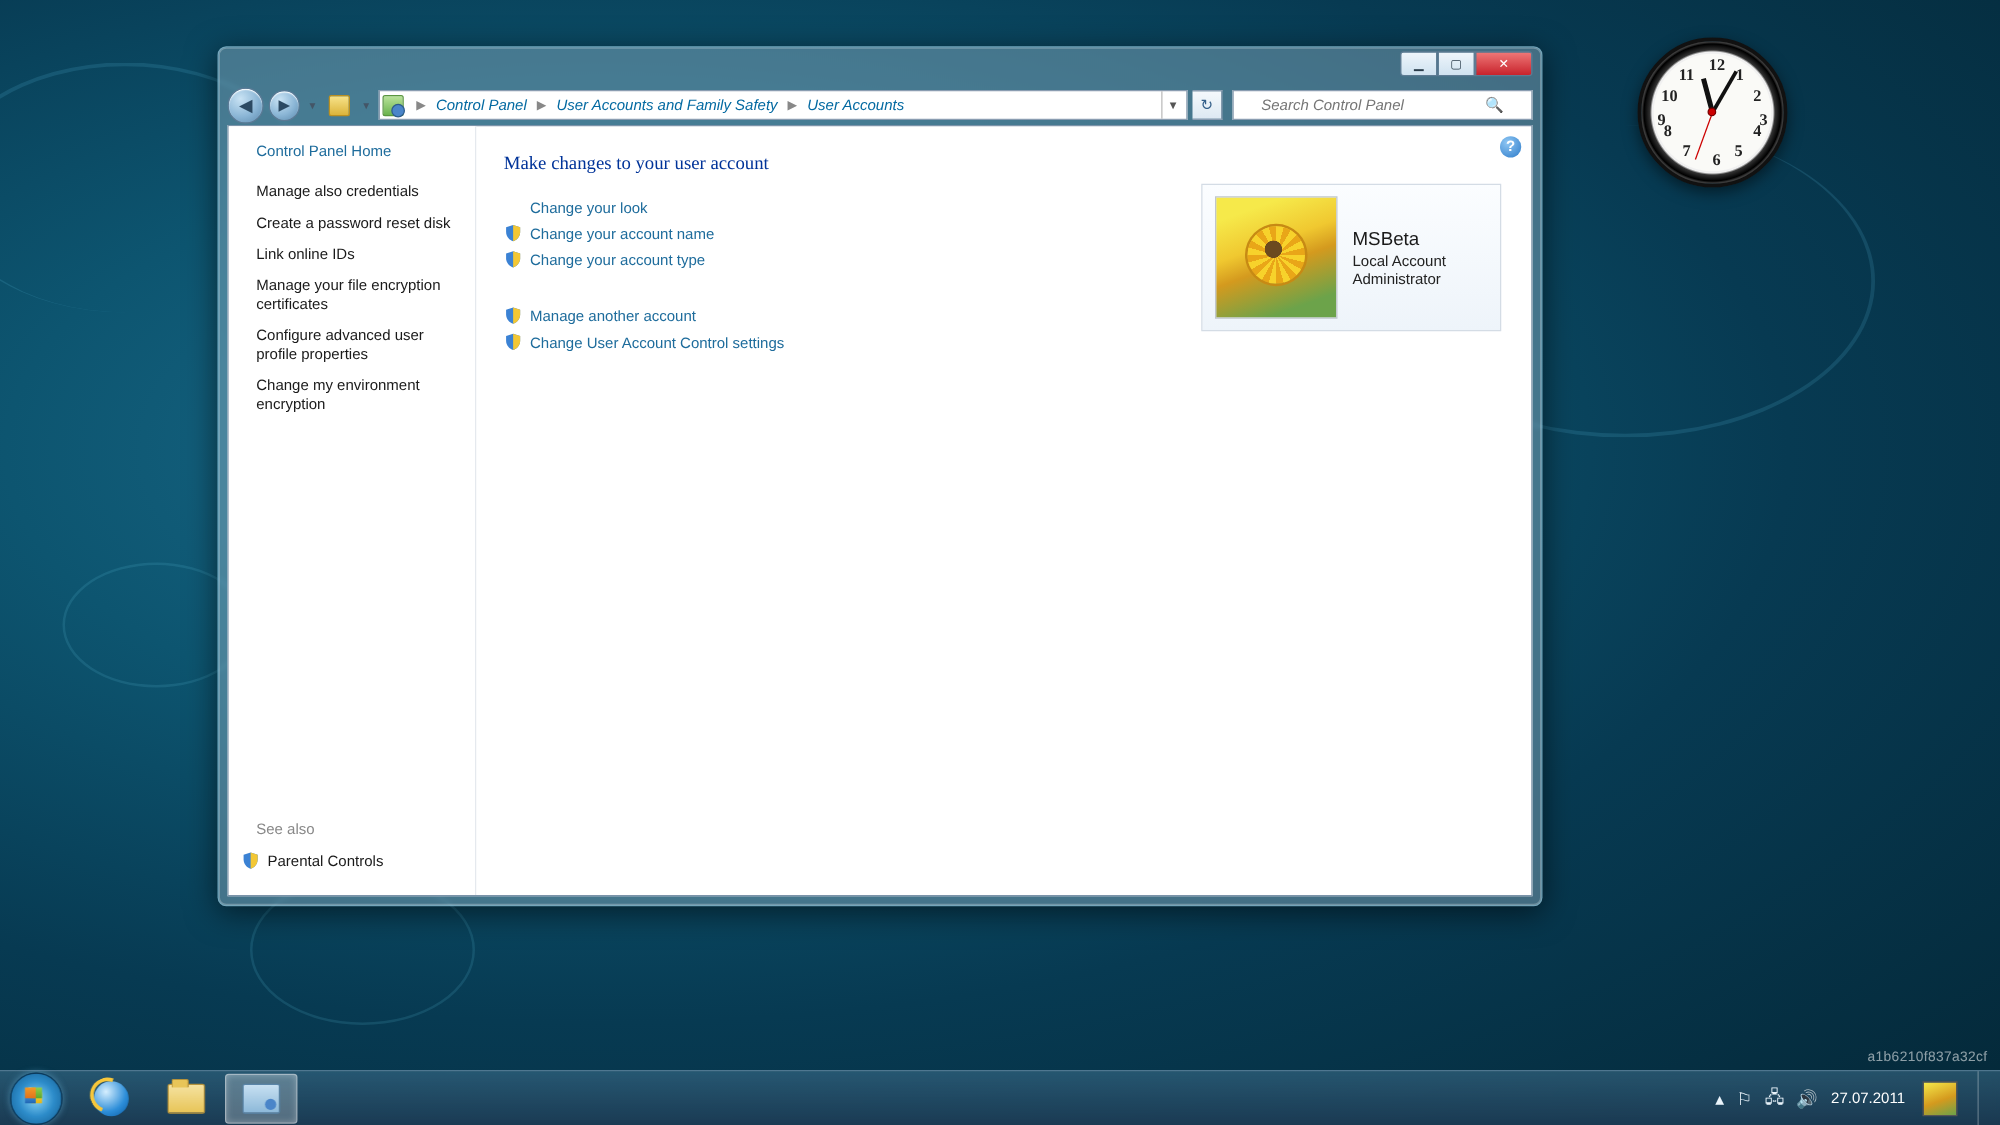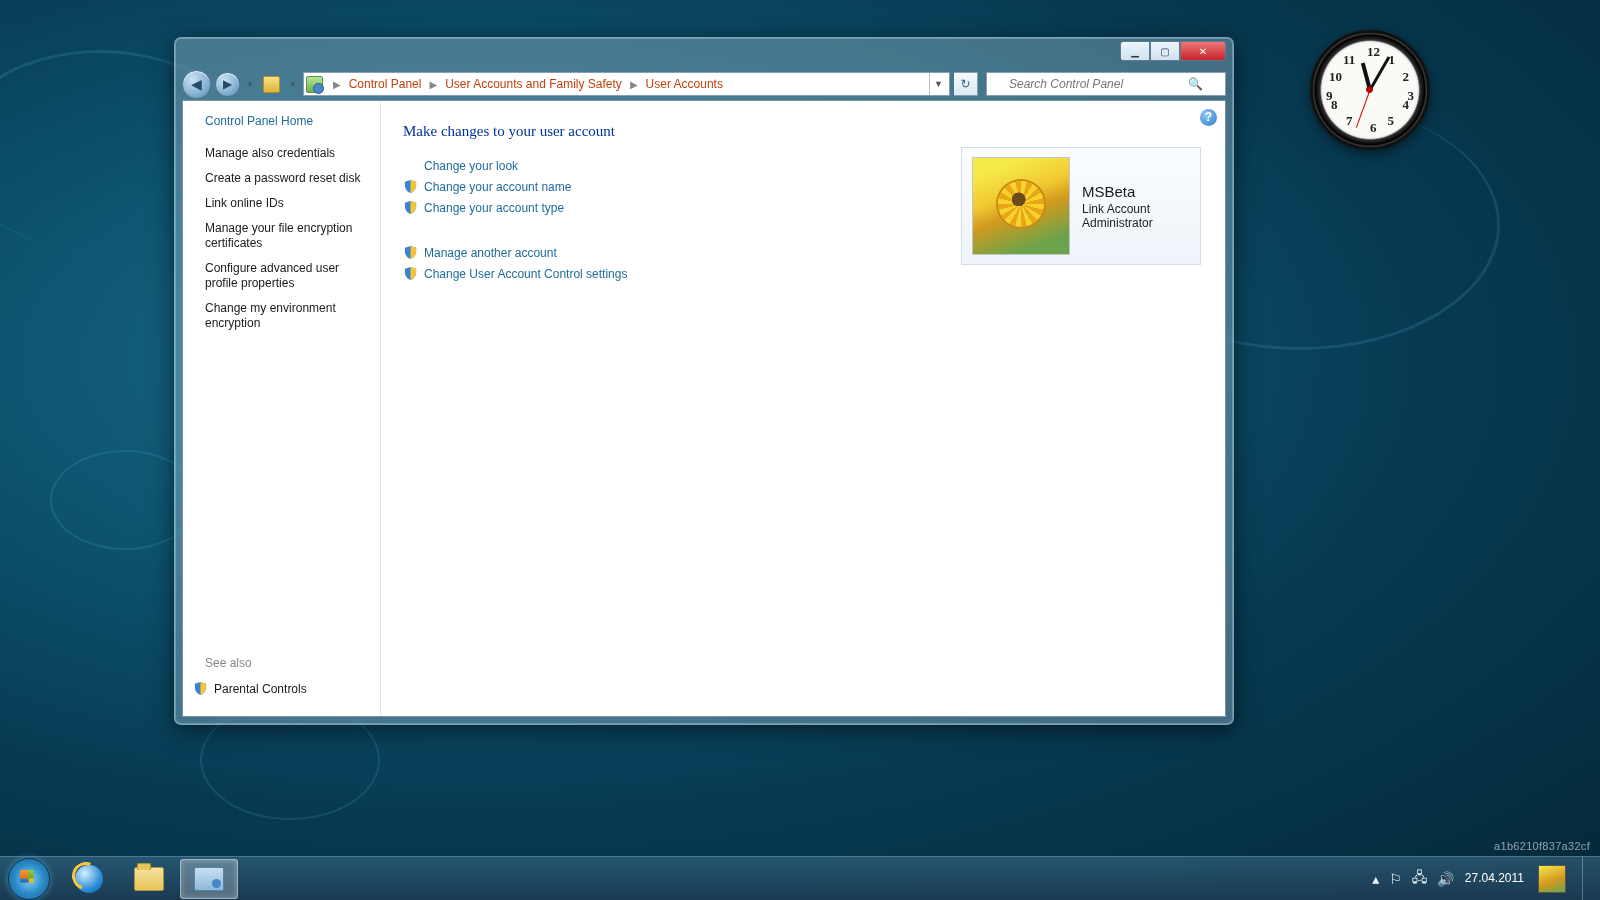--- a/index.html
+++ b/index.html
@@ -40,21 +40,21 @@
 .nav-row{display:flex;align-items:center;gap:4px;height:30px;margin-top:24px;}
 .nav-back,.nav-fwd{width:29px;height:29px;border-radius:50%;
   background:radial-gradient(circle at 35% 30%,#c9e3f4,#8bb6d6 55%,#5a89ad);border:1px solid #5a7a95;
   display:flex;align-items:center;justify-content:center;color:#2c4a63;font-size:14px;cursor:pointer;box-shadow:inset 0 1px 1px #fff;}
 .nav-fwd{width:25px;height:25px;font-size:12px;}
 .nav-drop{width:12px;height:27px;display:flex;align-items:center;justify-content:center;color:#456;font-size:8px;}
 .fav-icon{width:17px;height:17px;background:linear-gradient(#f7e38a,#dcb43a);border:1px solid #bb9020;border-radius:2px;margin:0 3px;}
 .addr-bar{flex:1;height:24px;background:#fff;border:1px solid #8a9db1;display:flex;align-items:center;padding:0 2px;font-size:12px;}
 .addr-icon{width:17px;height:17px;background:linear-gradient(#b9e39a,#6bb34e);border:1px solid #5a9640;margin-right:5px;border-radius:2px;position:relative;}
 .addr-icon::after{content:'';position:absolute;right:-2px;bottom:-2px;width:9px;height:9px;border-radius:50%;background:#4a85c9;border:1px solid #2d5c8c;}
-.crumb{color:#c2410c;padding:0 3px;cursor:pointer;}
+.crumb{color:#0369a1;padding:0 3px;cursor:pointer;font-style:italic;}
 .crumb-sep{color:#888;padding:0 5px;font-size:10px;}
 .addr-drop{width:18px;text-align:center;color:#555;font-size:9px;border-left:1px solid #bbb;height:100%;display:flex;align-items:center;justify-content:center;}
 .refresh-btn{width:24px;height:24px;background:linear-gradient(#f5f9fc,#dde9f2);border:1px solid #8a9db1;border-left:none;display:flex;align-items:center;justify-content:center;color:#35608a;font-size:12px;}
 .search-box{width:240px;height:24px;background:#fff;border:1px solid #8a9db1;display:flex;align-items:center;padding:0 22px;margin-left:4px;}
 .search-box input{flex:1;border:none;outline:none;font-size:12px;font-style:italic;color:#777;background:transparent;}
 .search-icon{color:#4a78a8;font-size:12px;}
 
 .content{position:absolute;left:7px;right:7px;top:62px;bottom:7px;background:#fff;display:flex;border:1px solid #7b93a9;}
 .left-pane{width:198px;background:#fff;padding:13px 10px 10px 22px;font-size:12px;position:relative;border-right:1px solid #e5e9ee;}
 .left-home{color:#1e6c9c;margin-bottom:18px;cursor:pointer;}
@@ -231,21 +231,21 @@
                 </svg></span>
               <span class="action-link">Change User Account Control settings</span>
             </div>
         </div>
       </div>
 
       <div class="account-card">
         <div class="account-pic"></div>
         <div class="account-info">
           <div class="account-name">MSBeta</div>
-          <div>Link Account</div>
+          <div>Local Account</div>
           <div>Administrator</div>
         </div>
       </div>
     </div>
   </div>
 </div>
 
 <div class="watermark">a1b6210f837a32cf</div>
 
 <div class="taskbar">
@@ -258,18 +258,18 @@
     </div>
   <div class="task-btn active">
       <div class="tb-cp"></div>
     </div>
   <div class="tray">
     <span class="tray-icon">▴</span>
     <span class="tray-icon">⚐</span>
     <span class="tray-icon">🖧</span>
     <span class="tray-icon">🔊</span>
     <div class="tray-clock">
-      <div>27.04.2011</div>
+      <div>27.07.2011</div>
     </div>
     <div class="tray-user"></div>
     <div class="show-desktop"></div>
   </div>
 </div>
 
 </body></html>

